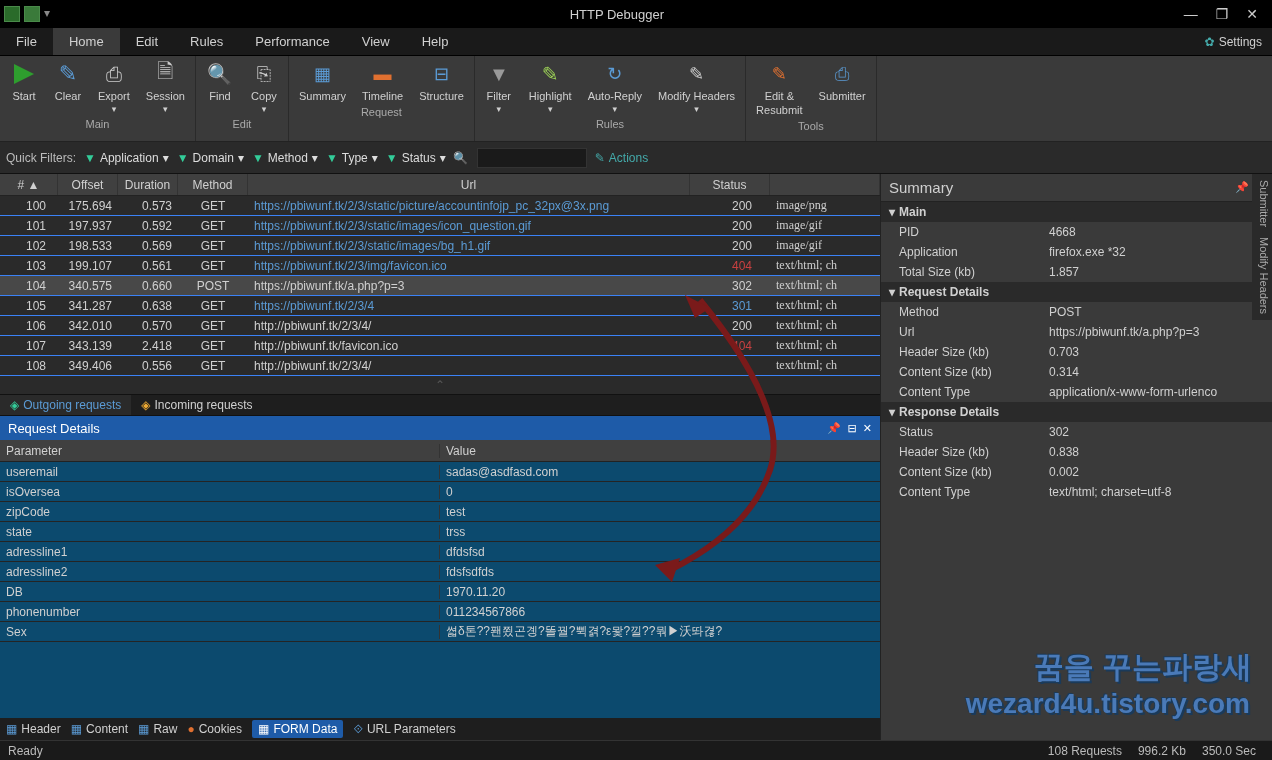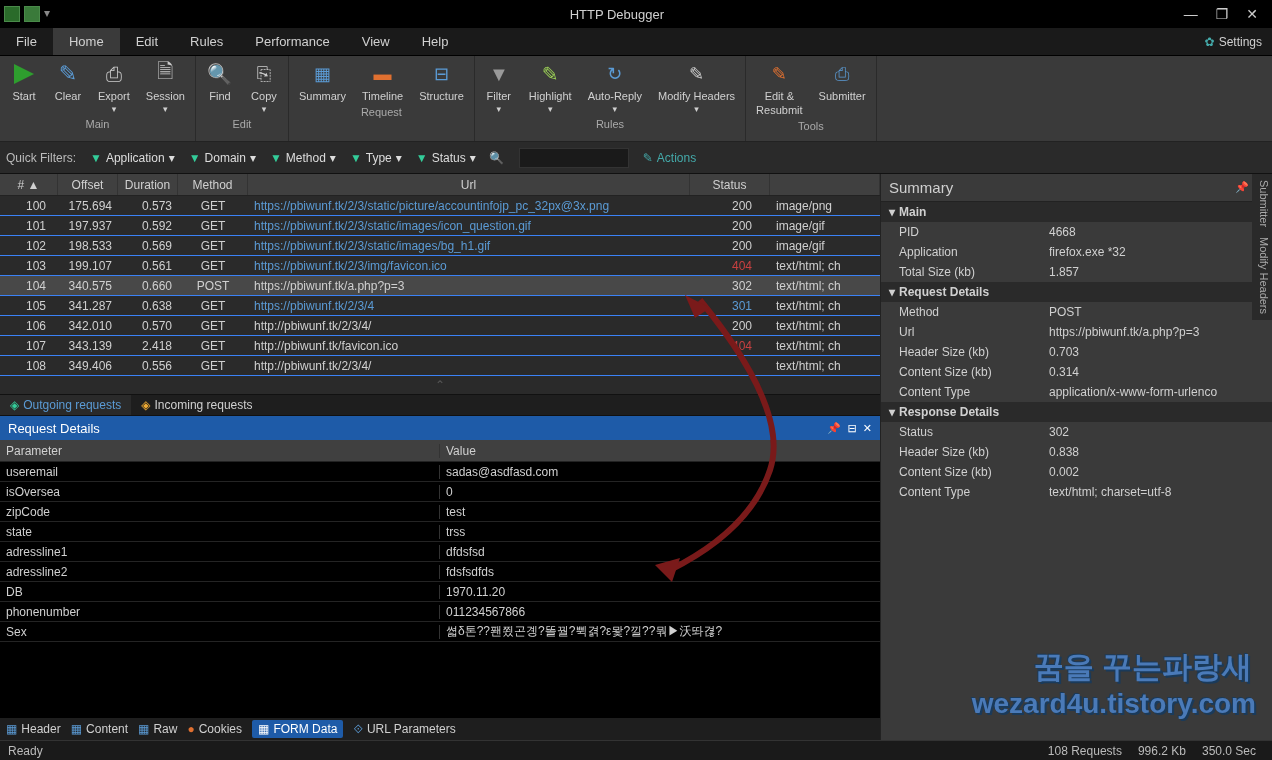--- a/index.html
+++ b/index.html
@@ -17,40 +17,40 @@
 .menubar .spacer { flex: 1; }
 .menubar .settings { padding: 0 10px; display: flex; align-items: center; gap: 4px; color: #d0d0d0; }
 
 .ribbon { height: 86px; background: #3a3a3a; display: flex; border-bottom: 1px solid #222; }
 .rgroup { display: flex; flex-direction: column; align-items: center; border-right: 1px solid #2a2a2a; padding: 2px 6px 0 6px; }
 .rgroup .btns { display: flex; gap: 8px; }
 .rbtn { display: flex; flex-direction: column; align-items: center; gap: 2px; color: #d0d0d0; font-size: 11px; cursor: default; padding: 2px 4px; }
 .rbtn .ico { width: 28px; height: 28px; display: flex; align-items: center; justify-content: center; }
 .rgroup .glabel { color: #aaa; font-size: 11px; margin-top: 2px; }
 
-.filterbar { height: 32px; background: #2a2a2a; display: flex; align-items: center; padding: 0 6px; gap: 14px; border-bottom: 1px solid #111; }
+.filterbar { height: 32px; background: #2a2a2a; display: flex; align-items: center; padding: 0 6px; gap: 8px; border-bottom: 1px solid #111; }
 .filterbar .qf { color: #bbb; }
 .fitem { display: flex; align-items: center; gap: 4px; color: #ddd; }
 .fitem .funnel { color: #3c9; }
 .filterbar input { background: #1a1a1a; border: 1px solid #333; color: #ccc; padding: 2px 4px; width: 110px; height: 20px; }
 .filterbar .actions { display: flex; align-items: center; gap: 4px; color: #4aa; }
 
 .main { display: flex; height: calc(760px - 28px - 28px - 86px - 32px - 20px); }
 .left { flex: 1; display: flex; flex-direction: column; background: #2a2a2a; min-width: 0; }
 .right { width: 392px; background: #3a3a3a; border-left: 1px solid #222; display: flex; flex-direction: column; }
 
 .grid-hdr { height: 22px; background: #404040; display: flex; align-items: center; border-bottom: 1px solid #222; }
 .col { padding: 0 6px; border-right: 1px solid #333; height: 100%; display: flex; align-items: center; color: #d0d0d0; }
 .col-n { width: 58px; justify-content: center; }
 .col-off { width: 60px; justify-content: center; }
 .col-dur { width: 60px; justify-content: center; }
 .col-mth { width: 70px; justify-content: center; }
 .col-url { flex: 1; justify-content: center; }
 .col-st { width: 80px; justify-content: center; }
-.col-ty { width: 110px; }
+.col-ty { width: 110px; font-family: Liberation Serif, serif; }
 
 .grid-body { flex: 0 0 auto; background: #2a2a2a; }
 .row { height: 20px; display: flex; align-items: center; border-bottom: 1px solid #3b82f6; }
 .row .col { border-right: none; }
 .row .url { color: #5b9bd5; }
 .row .url.plain { color: #d0d0d0; }
 .row .st200 { color: #d0d0d0; }
 .row .st404 { color: #c84040; }
 .row .st302 { color: #d0d0d0; }
 .row .st301 { color: #5b9bd5; margin-left: 8px; }
@@ -67,42 +67,42 @@
 .tabbar { height: 22px; background: #1e1e1e; display: flex; align-items: center; border-top: 1px solid #111; border-bottom: 1px solid #111; }
 .tabbar .tab2 { padding: 0 10px; height: 100%; display: flex; align-items: center; gap: 4px; color: #d0d0d0; }
 .tabbar .tab2.active { color: #5b9bd5; background: #2a2a2a; }
 
 .panel-hdr { height: 24px; background: #1e5ba8; color: #fff; display: flex; align-items: center; padding: 0 8px; font-size: 13px; }
 .panel-hdr .pins { margin-left: auto; display: flex; gap: 6px; font-size: 11px; }
 
 .detail-hdr { height: 22px; background: #404040; display: flex; align-items: center; border-bottom: 1px solid #222; }
 .detail-hdr .dc { padding: 0 6px; }
 .dc1 { width: 440px; border-right: 1px solid #333; }
-.detail-body { flex: 1; overflow: auto; background: #000000; }
+.detail-body { flex: 1; overflow: auto; background: #0c4a6e; }
 .drow { height: 20px; display: flex; align-items: center; border-bottom: 1px solid #242424; }
 .drow .dc { padding: 0 6px; }
 
 .detail-tabs { height: 22px; background: #1e1e1e; display: flex; align-items: center; gap: 10px; padding: 0 6px; }
 .detail-tabs .dt { color: #d0d0d0; display: flex; align-items: center; gap: 4px; }
 .detail-tabs .dt.active { background: #1e5ba8; color: #fff; padding: 2px 6px; border-radius: 2px; }
 
 .right .shdr { height: 28px; background: #3a3a3a; display: flex; align-items: center; padding: 0 8px; font-size: 15px; color: #d0d0d0; border-bottom: 1px solid #222; }
 .right .shdr .pins { margin-left: auto; display: flex; gap: 6px; font-size: 11px; }
 .right .section-title { background: #2a2a2a; padding: 3px 8px; font-weight: bold; color: #d0d0d0; display: flex; align-items: center; gap: 4px; }
 .right .kv { display: flex; padding: 3px 8px 3px 18px; }
 .right .kv .k { width: 150px; color: #d0d0d0; }
 .right .kv .v { color: #d0d0d0; }
 
 .statusbar { height: 20px; background: #1a1a1a; display: flex; align-items: center; padding: 0 8px; color: #bbb; border-top: 1px solid #333; }
 .statusbar .sep { flex: 1; }
 .statusbar .sitem { padding: 0 8px; }
 
 .side-tabs { position: absolute; right: 0; top: 174px; width: 20px; background: #2a2a2a; writing-mode: vertical-rl; text-orientation: mixed; display: flex; gap: 10px; padding: 6px 2px; color: #aaa; font-size: 11px; }
 
-.watermark { position: absolute; right: 16px; bottom: 40px; color: #4a7ab8; font-size: 28px; font-weight: bold; text-shadow: 2px 2px 0 #1a3a5a, -1px -1px 0 #1a3a5a; pointer-events: none; font-family: sans-serif; }
+.watermark { position: absolute; right: 22px; bottom: 40px; color: #4a7ab8; font-size: 28px; font-weight: bold; text-shadow: 2px 2px 0 #1a3a5a, -1px -1px 0 #1a3a5a; pointer-events: none; font-family: sans-serif; }
 .watermark2 { position: absolute; right: 20px; bottom: 72px; color: #4a7ab8; font-size: 30px; font-weight: bold; text-shadow: 2px 2px 0 #1a3a5a, -1px -1px 0 #1a3a5a; pointer-events: none; }
 
 svg.arrow { position: absolute; left: 640px; top: 290px; pointer-events: none; }
 </style>
 </head>
 <body>
 
 <div class="titlebar">
   <div class="icons">
     <div class="icon-sq"></div>

